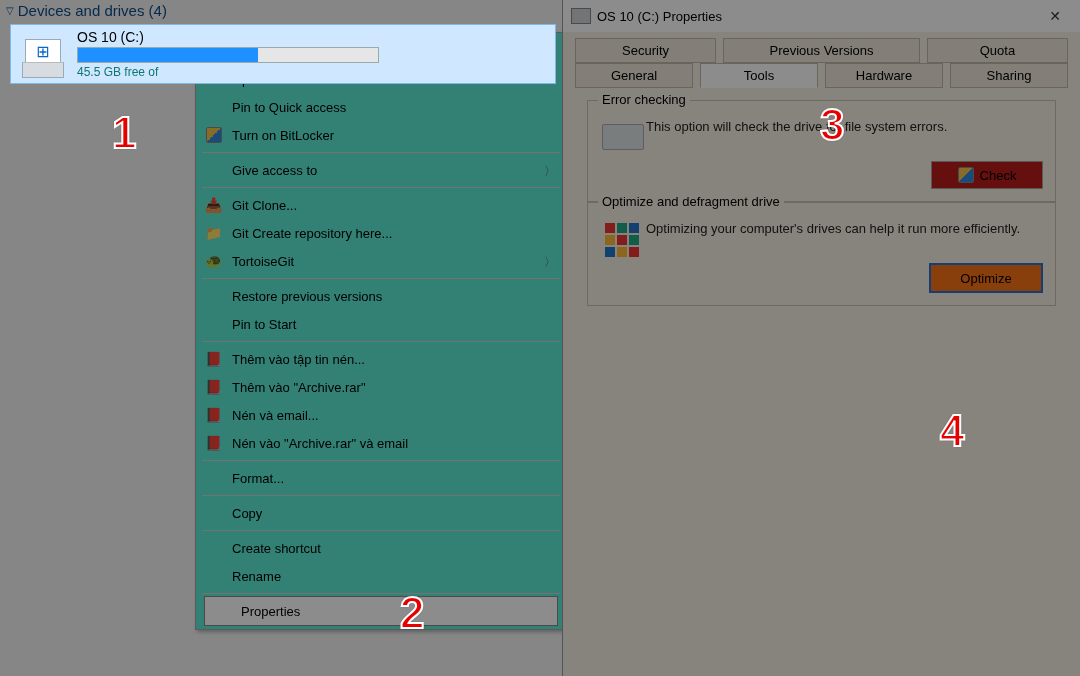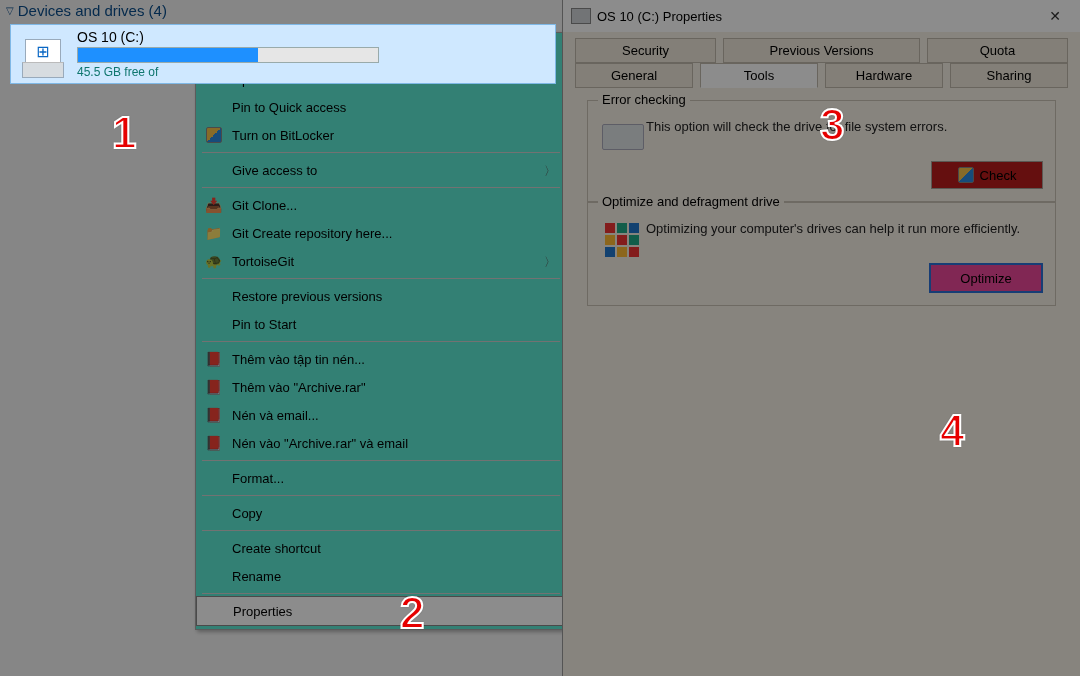--- a/index.html
+++ b/index.html
@@ -21,41 +21,41 @@
 .drive .free{font-size:12px;color:#0f766e}
 
 
 .ctx{position:absolute;left:195px;top:32px;width:370px;background:#5eead4;border:1px solid #a7a7a7;box-shadow:2px 2px 4px rgba(0,0,0,.3);z-index:40;padding:4px 0}
 .ctx .item{display:flex;align-items:center;height:28px;padding:0 28px 0 6px;position:relative;cursor:default}
 .ctx .item .ic{width:24px;height:20px;display:flex;align-items:center;justify-content:center;font-size:14px;margin-right:6px}
 .ctx .item .tx{flex:1}
 .ctx .item.bold .tx{font-weight:600}
 .ctx .item .arr{position:absolute;right:10px;top:7px;font-size:12px;color:#555}
 .ctx .sep{height:1px;margin:3px 6px;background:#d0d0d0}
-.ctx .highlight{background:#fff;border:1px solid #888;margin:-1px 0;z-index:60;position:relative}
+.ctx .highlight{background:#fff;border:1px solid #888;margin:-1px 8px;z-index:60;position:relative}
 
 
 .dlg{position:absolute;right:0;top:0;width:518px;height:676px;background:#f6f0e6;border-left:1px solid #999;z-index:40;box-sizing:border-box}
 .dlg .titlebar{height:32px;background:#fff;display:flex;align-items:center;padding:0 8px;font-size:13px;gap:6px}
 .dlg .titlebar .dicon{width:18px;height:14px;background:#cfd4d8;border:1px solid #888;display:inline-block}
 .dlg .titlebar .close{margin-left:auto;width:34px;height:22px;display:flex;align-items:center;justify-content:center;font-size:14px;color:#333}
 .dlg .tabs{display:flex;flex-wrap:wrap;padding:6px 12px 0 12px}
 .dlg .tabrow{display:flex;width:100%;gap:8px}
 .dlg .tab{flex:1;text-align:center;padding:4px 0;border:1px solid #bfb9ac;background:#eee7da;cursor:default;font-size:13px;margin-left:-1px}
 .dlg .tab.first{margin-left:0}
 .dlg .tab.active{background:#fff;border-bottom:1px solid #fff;position:relative;z-index:60}
 .dlg .tabcontent{margin:0 12px;padding:12px;background:#f6f0e6}
 .groupbox{border:1px solid #c9c2b4;padding:18px 12px 12px;position:relative;background:#f6f0e6}
 .groupbox .legend{position:absolute;top:-9px;left:10px;background:#f6f0e6;padding:0 4px;font-size:13px}
 .groupbox .row{display:flex;align-items:flex-start;}
 .groupbox .gicon{width:46px;height:36px;display:flex;align-items:center;justify-content:center;font-size:24px}
 .groupbox .desc{flex:1;font-size:13px;color:#222}
 .groupbox .btnrow{display:flex;justify-content:flex-end;margin-top:6px}
 .btn{min-width:110px;height:26px;border:1px solid #a7a198;background:#b91c1c;display:flex;align-items:center;justify-content:center;gap:6px;font-size:13px;cursor:default}
-.btn.highlight{background:#ec4899;border:2px solid #2a6fd6;z-index:60;position:relative}
+.btn.highlight{background:#f97316;border:2px solid #2a6fd6;z-index:60;position:relative}
 .shield{width:14px;height:14px;background:linear-gradient(135deg,#f6c44a 0 50%,#2a8ae0 50% 100%);border:1px solid #888;display:inline-block;border-radius:2px}
 .defrag{width:36px;height:32px;display:grid;grid-template-columns:repeat(3,10px);grid-template-rows:repeat(3,10px);gap:2px}
 .defrag span{display:block;width:10px;height:10px}
 .defrag span:nth-child(1){background:#e33}
 .defrag span:nth-child(2){background:#2a8}
 .defrag span:nth-child(3){background:#27c}
 .defrag span:nth-child(4){background:#fb3}
 .defrag span:nth-child(5){background:#e33}
 .defrag span:nth-child(6){background:#2a8}
 .defrag span:nth-child(7){background:#27c}

